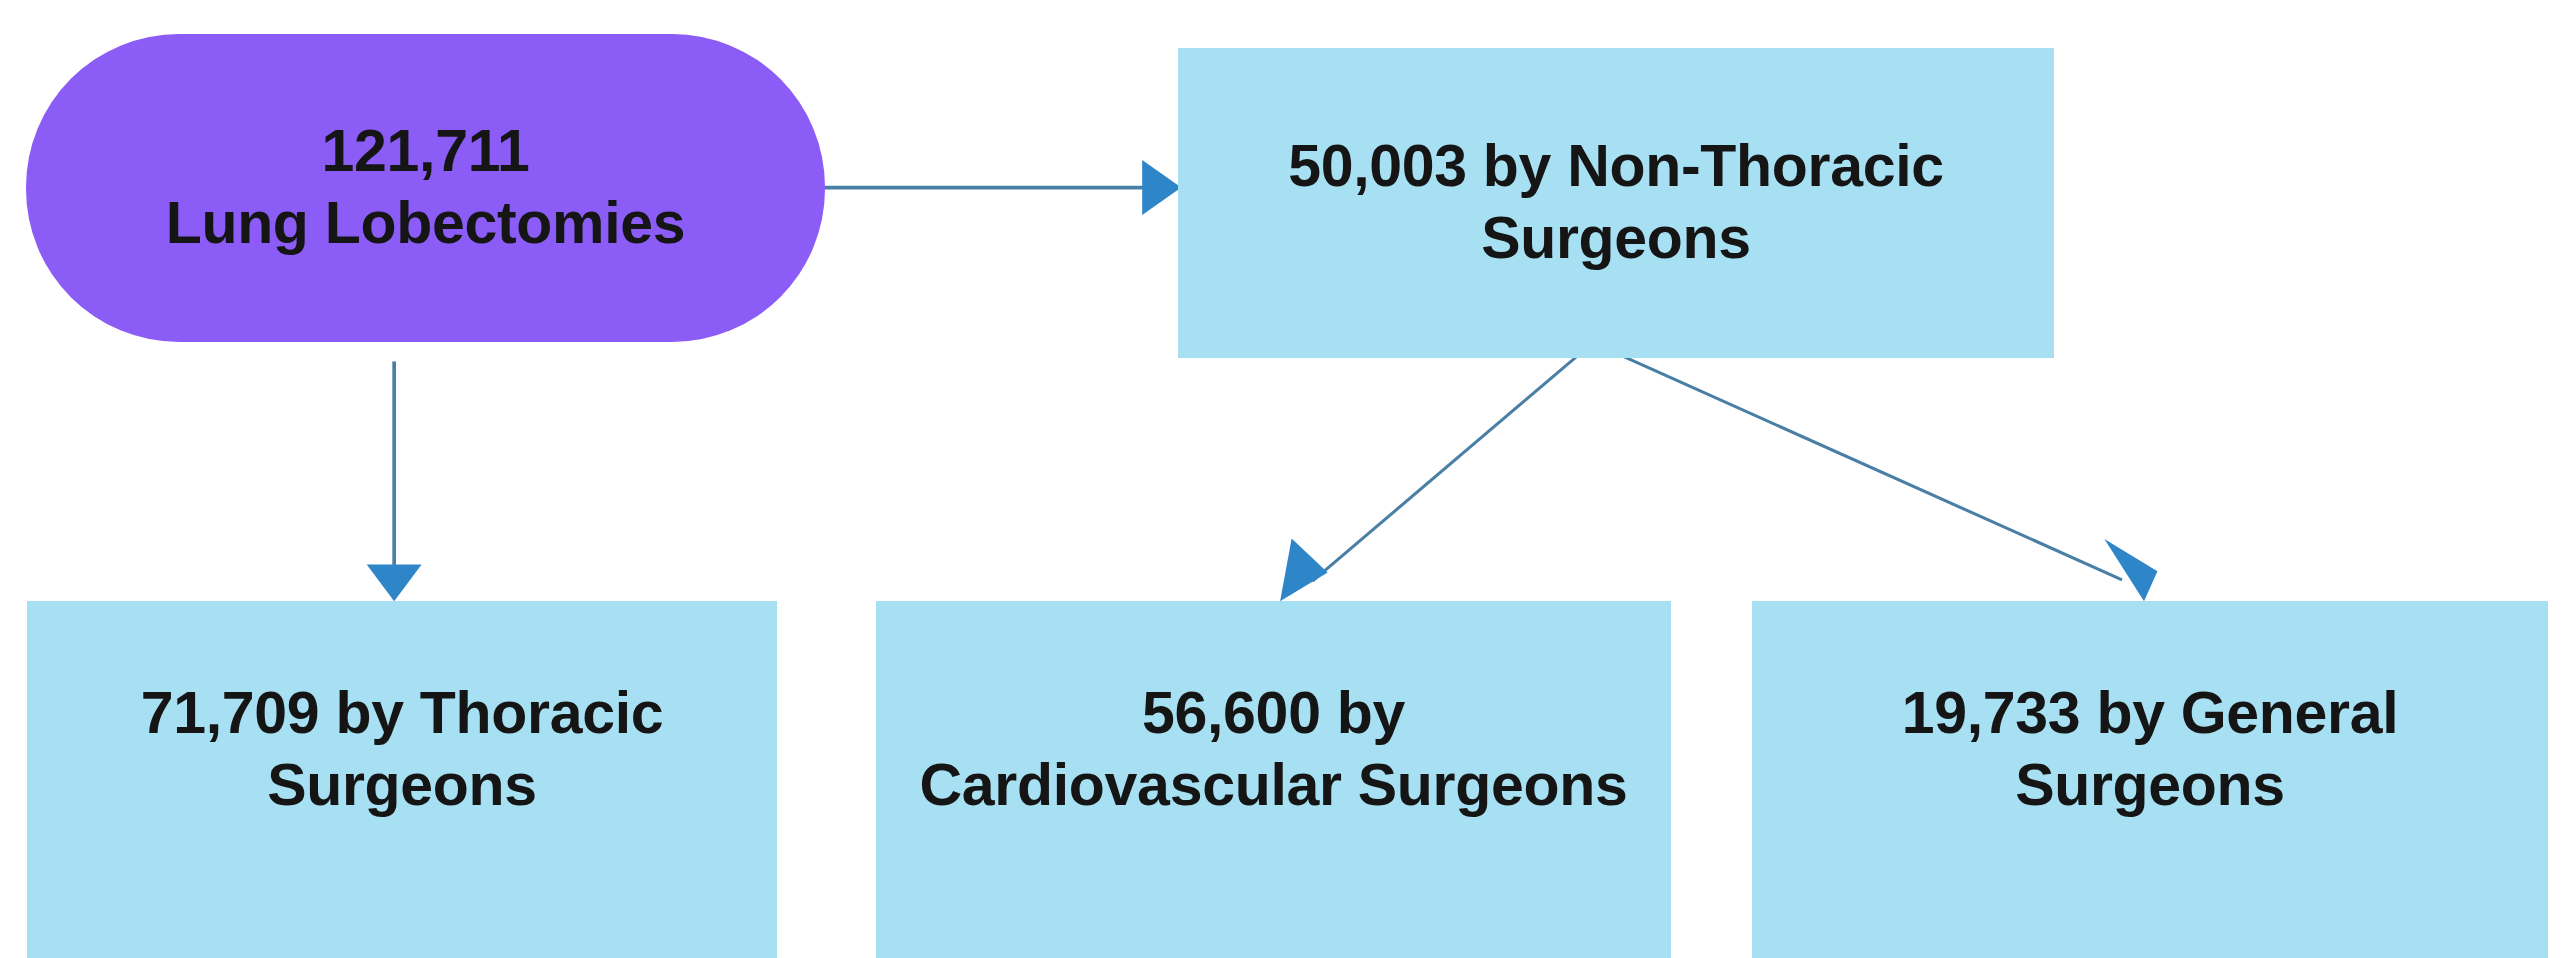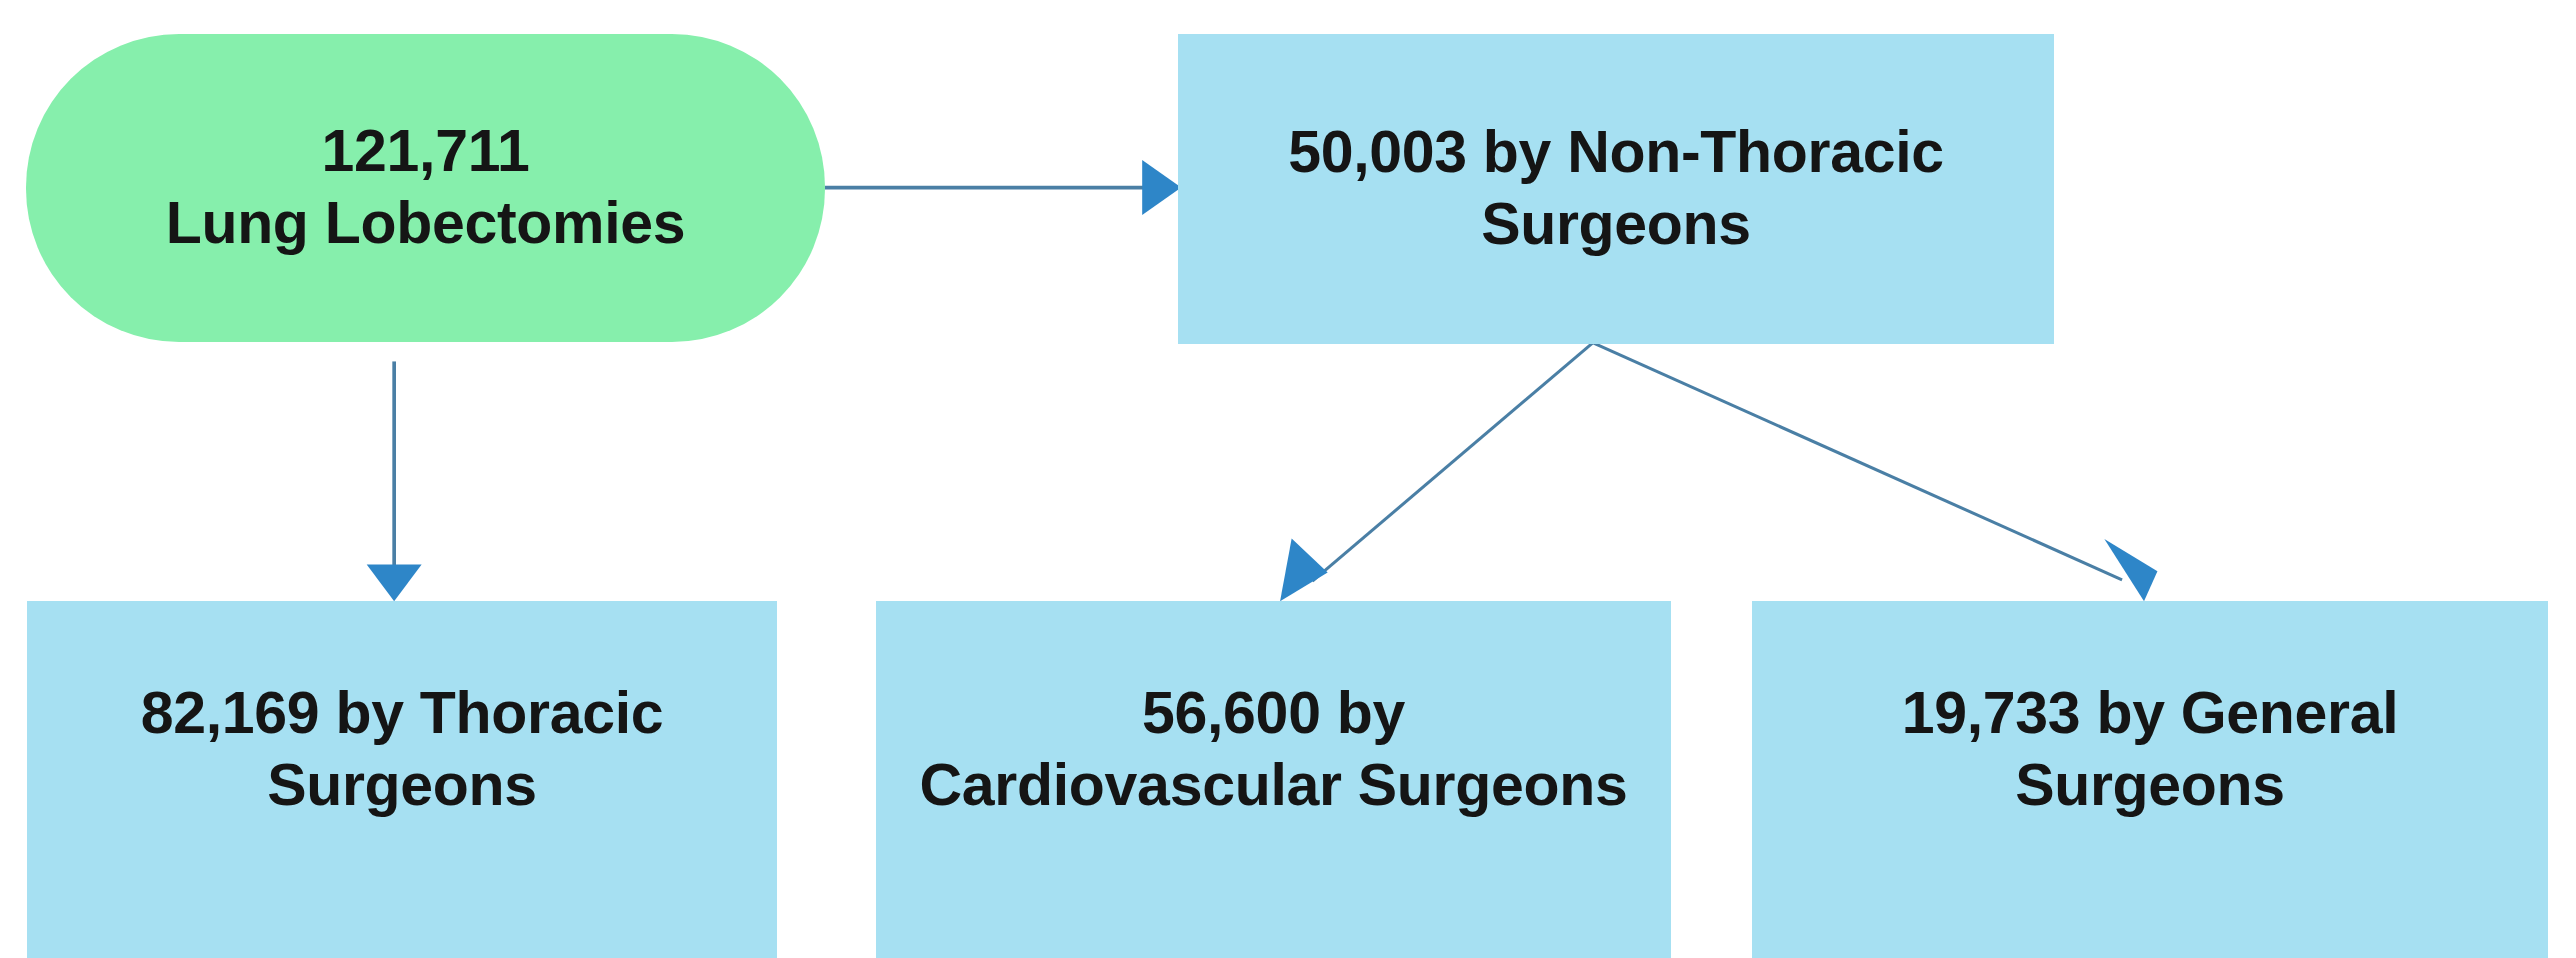--- a/index.html
+++ b/index.html
@@ -32,34 +32,34 @@
     width: 100%;
     white-space: pre-line;
   }
 
   
   #node-root {
     left: 26px;
     top: 34px;
     width: 799px;
     height: 308px;
-    background: #86efac;
+    background: #8b5cf6;
     border-radius: 153px / 153px;
     font-size: 59px;
     padding: 0 43px;
   }
 
   
   .node-blue {
     background: #A6E0F2;
     font-size: 59px;
   }
   #node-nonthoracic {
     left: 1178px;
-    top: 34px;
+    top: 48px;
     width: 876px;
     height: 310px;
     padding: 0 28px;
   }
   #node-thoracic {
     left: 27px;
     top: 601px;
     width: 750px;
     height: 366px;
     padding: 0 24.4px;
@@ -127,21 +127,21 @@
     <span class="label">121,711
 Lung Lobectomies</span>
   </div>
 
   <div class="node node-blue" id="node-nonthoracic">
     <span class="label">50,003 by Non-Thoracic
 Surgeons</span>
   </div>
 
   <div class="node node-blue" id="node-thoracic">
-    <span class="label">82,169  by Thoracic
+    <span class="label">71,709  by Thoracic
 Surgeons</span>
   </div>
 
   <div class="node node-blue" id="node-cardiovascular">
     <span class="label">56,600  by
 Cardiovascular  Surgeons</span>
   </div>
 
   <div class="node node-blue" id="node-general">
     <span class="label">19,733  by General

